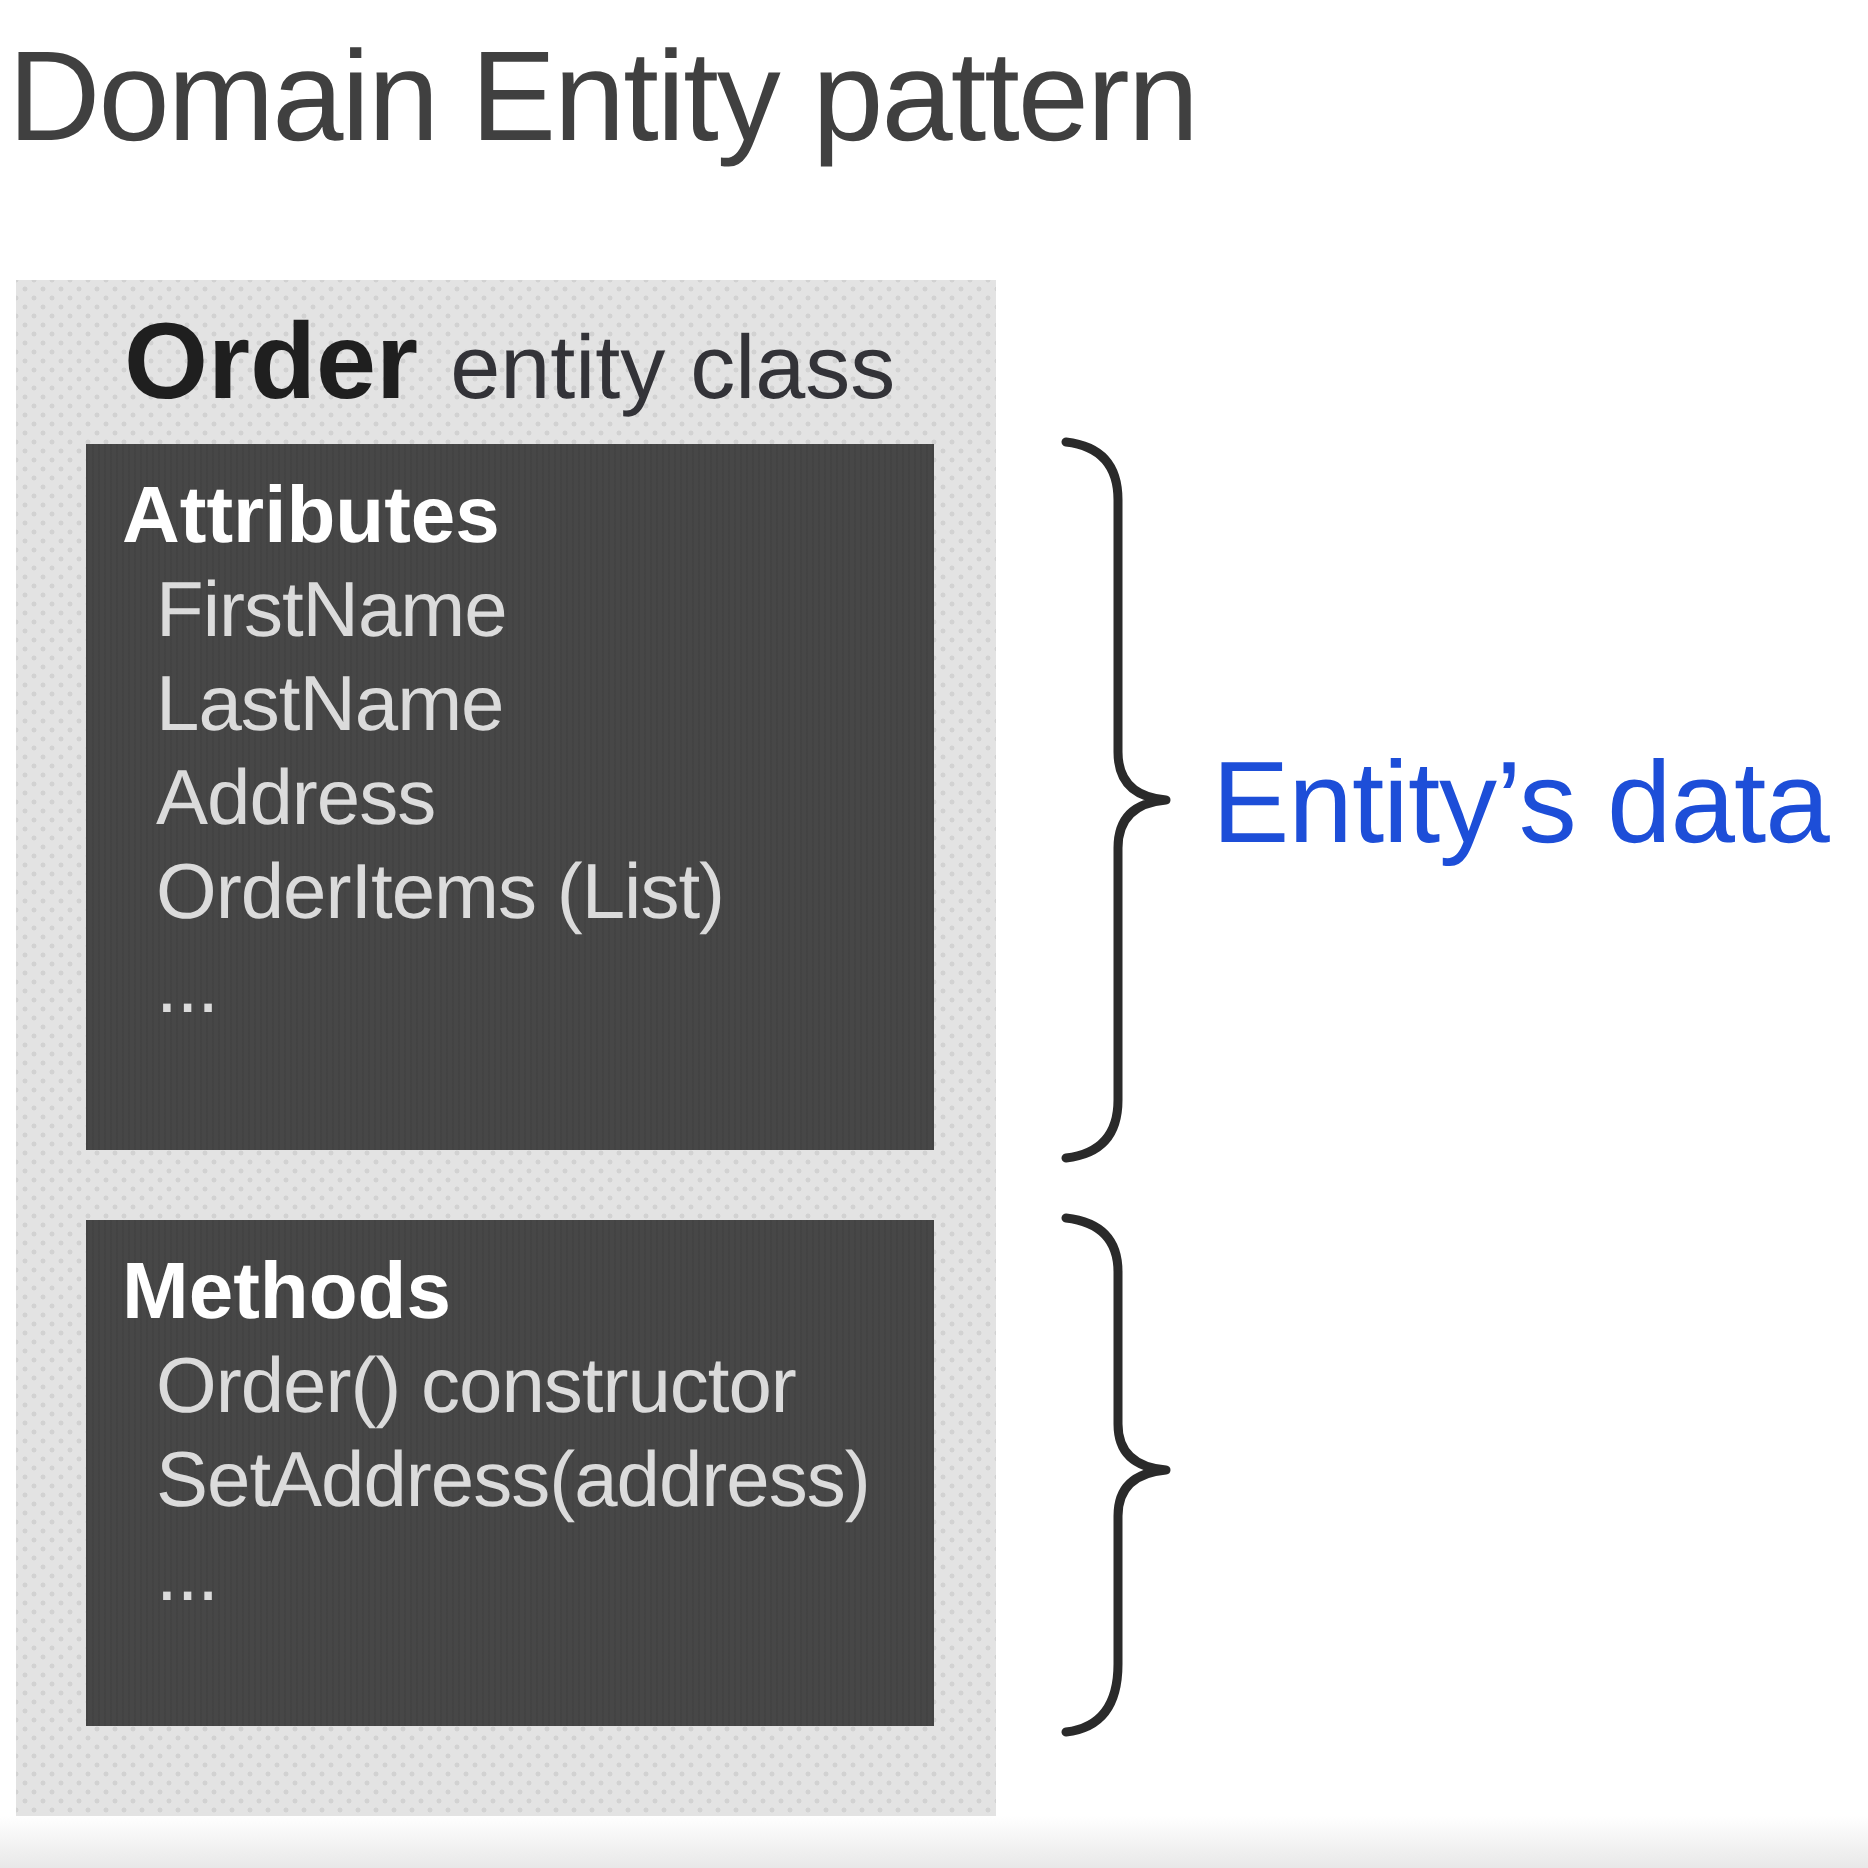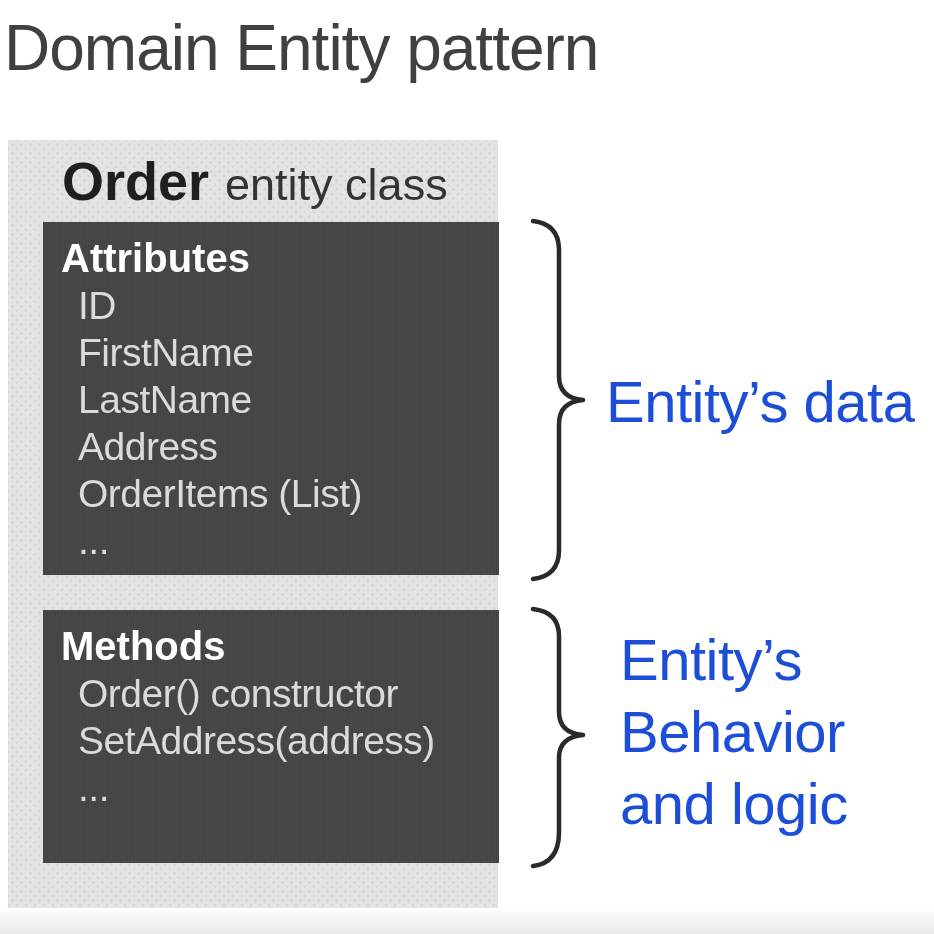--- a/index.html
+++ b/index.html
@@ -53,21 +53,21 @@
     font-weight: bold;
     color: #1f1f1f;
   }
   .entity-type {
     font-size: 45px;
     color: #333338;
   }
   .member-box {
     position: absolute;
     left: 35px;
-    width: 456px;
+    width: 424px;
     box-sizing: border-box;
     padding: 12px 12px 0 18px;
     background-color: #474747;
     background-image: repeating-linear-gradient(90deg, rgba(0,0,0,0.05) 0 1px, transparent 1px 3px);
   }
   .member-box.attributes { top: 82px;  height: 353px; }
   .member-box.methods    { top: 470px; height: 253px; }
   .member-heading {
     font-size: 40px;
     font-weight: bold;
@@ -122,21 +122,20 @@
   <div class="title">Domain Entity pattern</div>
 
   <div class="entity-card">
     <div class="entity-header">
       <span class="entity-name">Order</span>
       <span class="entity-type">entity class</span>
     </div>
 
     <div class="member-box attributes">
       <div class="member-heading">Attributes</div>
-      <div class="member-item">ID</div>
       <div class="member-item">FirstName</div>
       <div class="member-item">LastName</div>
       <div class="member-item">Address</div>
       <div class="member-item">OrderItems (List)</div>
       <div class="member-item">...</div>
     </div>
 
     <div class="member-box methods">
       <div class="member-heading">Methods</div>
       <div class="member-item">Order() constructor</div>
@@ -147,21 +146,16 @@
 
   <svg class="braces" width="934" height="934" viewBox="0 0 934 934" aria-hidden="true">
     <path d="M533 221 Q559 224 559 250 L559 376 Q559 398 583 400 Q559 402 559 424 L559 550 Q559 576 533 579"></path>
     <path d="M533 609 Q559 612 559 636 L559 712 Q559 733 583 735 Q559 737 559 758 L559 832 Q559 863 533 866"></path>
   </svg>
 
   <div class="annotation data">
     <div>Entity’s data</div>
   </div>
 
-  <div class="annotation behavior">
-    <div>Entity’s</div>
-    <div>Behavior</div>
-    <div>and logic</div>
-  </div>
 
   <div class="footer-strip"></div>
 
 </div>
 
 </body></html>

